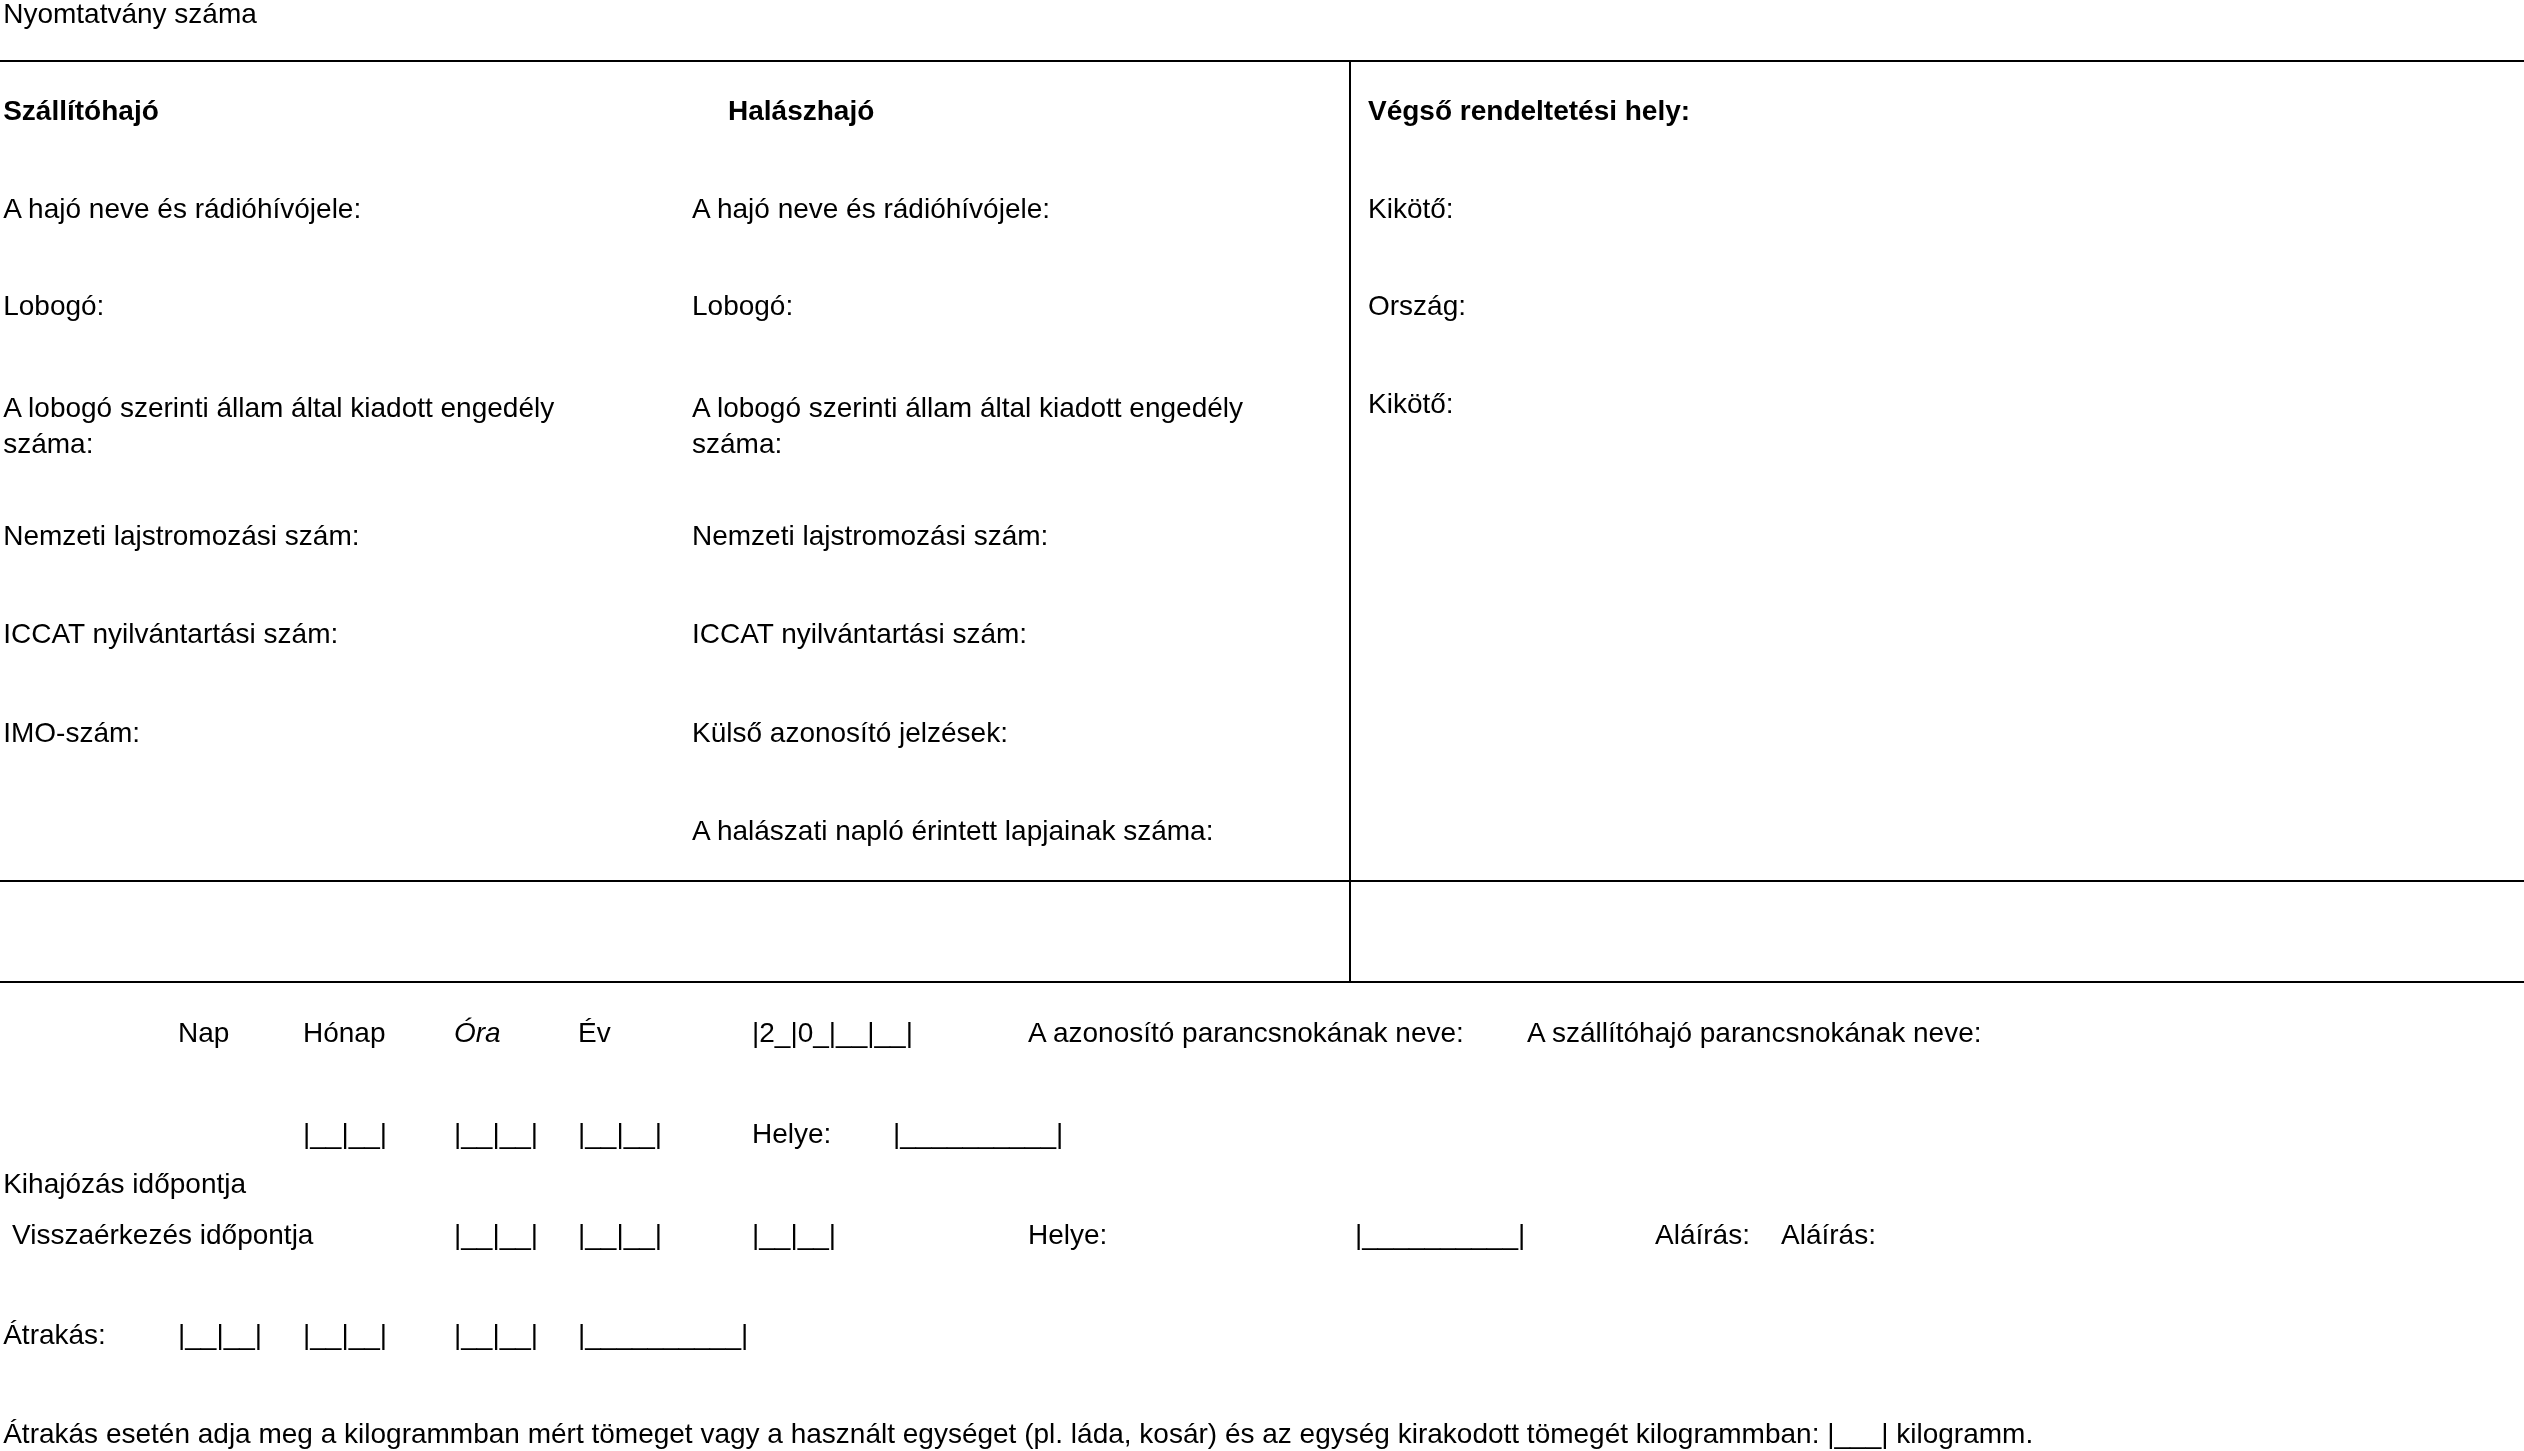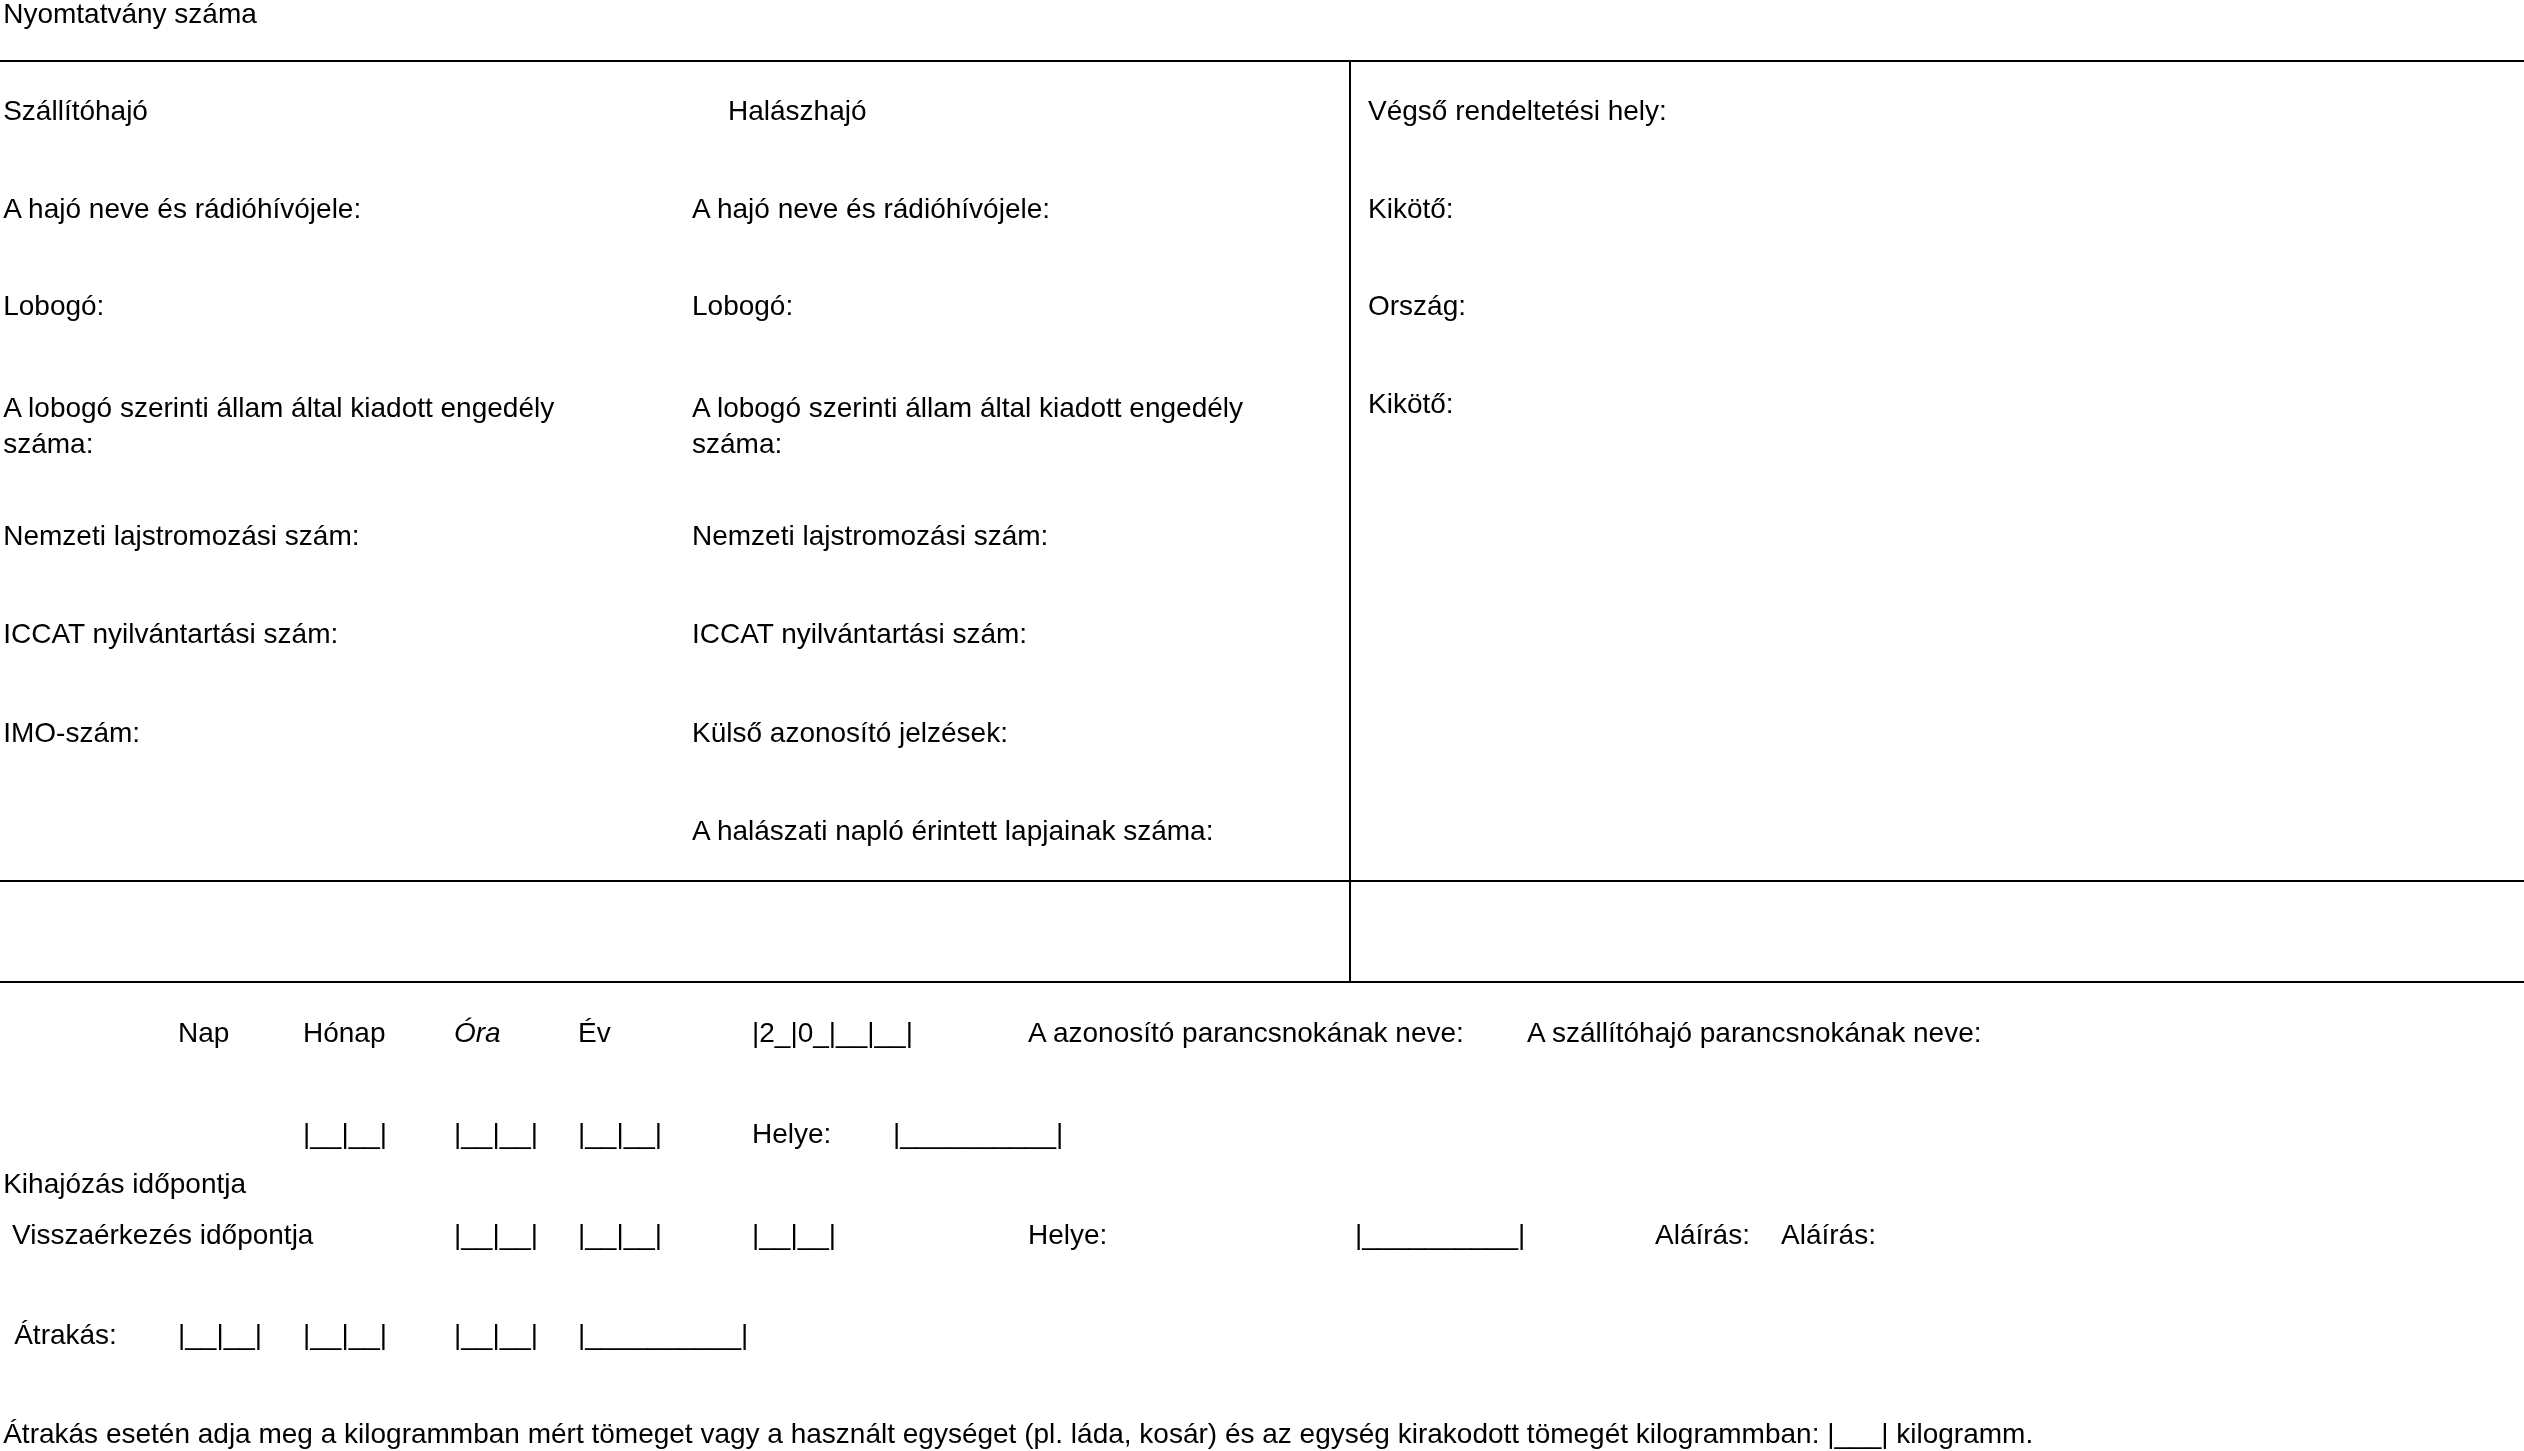--- a/index.html
+++ b/index.html
@@ -1,19 +1,19 @@
 <!DOCTYPE html>
 <html style="font-size:10.2px"><head>
 <meta charset="utf-8">
 <style>
   html, body { margin:0; padding:0; background:#ffffff; }
   body { width:2525px; height:1451px; position:relative; overflow:hidden;
          font-family:"Liberation Sans", sans-serif; color:#000; font-size:28px; }
   .t { position:absolute; white-space:nowrap; line-height:1; transform:translateY(-50%); }
-  .b { font-weight:normal; }
+  .b { font-weight:bold; }
   .hline { position:absolute; height:1.9px; background:#000; }
   .vline { position:absolute; width:1.9px; background:#000; }
   .wrap { white-space:normal; width:636px; line-height:1.28; transform:translateY(-14px); }
 </style>
 </head>
 <body>
 
 <div class="t" style="left:3.2px;top:14px;">Nyomtatvány száma</div>
 
 <div class="hline" style="left:0;top:60px;width:2525px;"></div>
@@ -74,21 +74,21 @@
   <div class="t" style="left:454px;top:1235px;">|__|__|</div>
   <div class="t" style="left:578px;top:1235px;">|__|__|</div>
   <div class="t" style="left:752px;top:1235px;">|__|__|</div>
   <div class="t" style="left:1028px;top:1235px;">Helye:</div>
   <div class="t" style="left:1355px;top:1235px;">|__________|</div>
   <div class="t" style="left:1655px;top:1235px;">Aláírás:</div>
   <div class="t" style="left:1781px;top:1235px;">Aláírás:</div>
 </div>
 
 <div>
-  <div class="t" style="left:3.2px;top:1335px;margin-left:11px;">Átrakás:</div>
+  <div class="t" style="left:3.2px;top:1335px;">Átrakás:</div>
   <div class="t" style="left:178px;top:1335px;">|__|__|</div>
   <div class="t" style="left:303px;top:1335px;">|__|__|</div>
   <div class="t" style="left:454px;top:1335px;">|__|__|</div>
   <div class="t" style="left:578px;top:1335px;">|__________|</div>
 </div>
 
 <div class="t" style="left:3.2px;top:1434px;">Átrakás esetén adja meg a kilogrammban mért tömeget vagy a használt egységet (pl. láda, kosár) és az egység kirakodott tömegét kilogrammban: |___| kilogramm.</div>
 
 
 </body></html>

